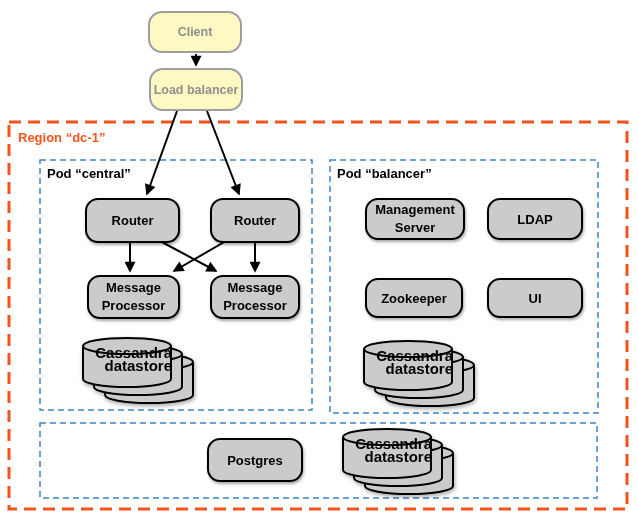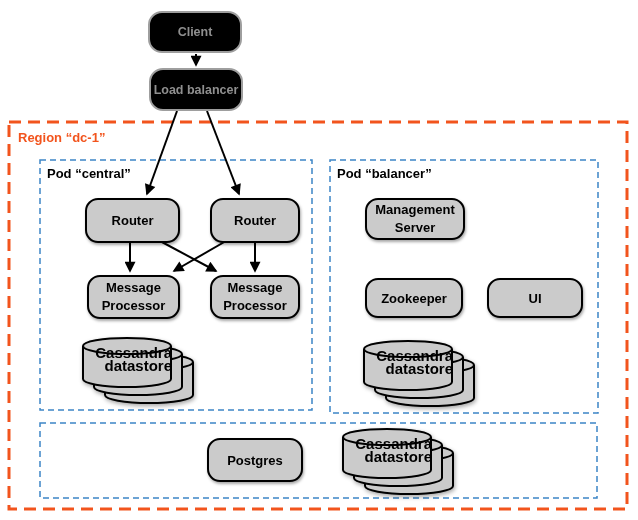--- a/index.html
+++ b/index.html
@@ -10,21 +10,21 @@
   #wires { position:absolute; left:0; top:0; z-index:1; }
   .node, .ext-node, .lbl, .datastore { position:absolute; z-index:2; box-sizing:border-box; }
   .node {
     background:#cbcbcb; border:2px solid #000; border-radius:13px;
     display:flex; align-items:center; justify-content:center; flex-direction:column;
     font-weight:bold; font-size:13px; color:#000; text-align:center;
     box-shadow:1px 2px 3px rgba(0,0,0,0.35);
   }
   .node .ln { display:block; line-height:18px; }
   .ext-node {
-    background:#000000; border:2px solid #9e9e9e; border-radius:14px;
+    background:#fef9c3; border:2px solid #9e9e9e; border-radius:14px;
     display:flex; align-items:center; justify-content:center;
     font-weight:bold; font-size:12.5px; color:#8f8f8f; text-align:center;
   }
   .lbl { font-weight:bold; font-size:13px; color:#000; white-space:nowrap; }
   .lbl.region { color:#f2541d; }
   .datastore { width:114px; height:68px; }
   .datastore svg { position:absolute; left:0; top:0; filter:drop-shadow(1px 2px 2px rgba(0,0,0,0.35)); }
   .cyl { fill:#cbcbcb; stroke:#000; stroke-width:2; }
   .cyl-label {
     position:absolute; left:0; top:9px; width:90px; z-index:3;
@@ -82,20 +82,23 @@
     <span class="ln">Processor</span>
   </div>
   <div class="node" style="left:210px;top:275px;width:90px;height:44px">
     <span class="ln">Message</span>
     <span class="ln">Processor</span>
   </div>
 
   <div class="node" style="left:365px;top:198px;width:100px;height:42px">
     <span class="ln">Management</span>
     <span class="ln">Server</span>
+  </div>
+  <div class="node" style="left:487px;top:198px;width:96px;height:42px">
+    <span>LDAP</span>
   </div>
   <div class="node" style="left:487px;top:278px;width:96px;height:40px">
     <span>UI</span>
   </div>
   <div class="node" style="left:365px;top:278px;width:98px;height:40px">
     <span>Zookeeper</span>
   </div>
 
   <div class="node" style="left:207px;top:438px;width:96px;height:44px">
     <span>Postgres</span>

